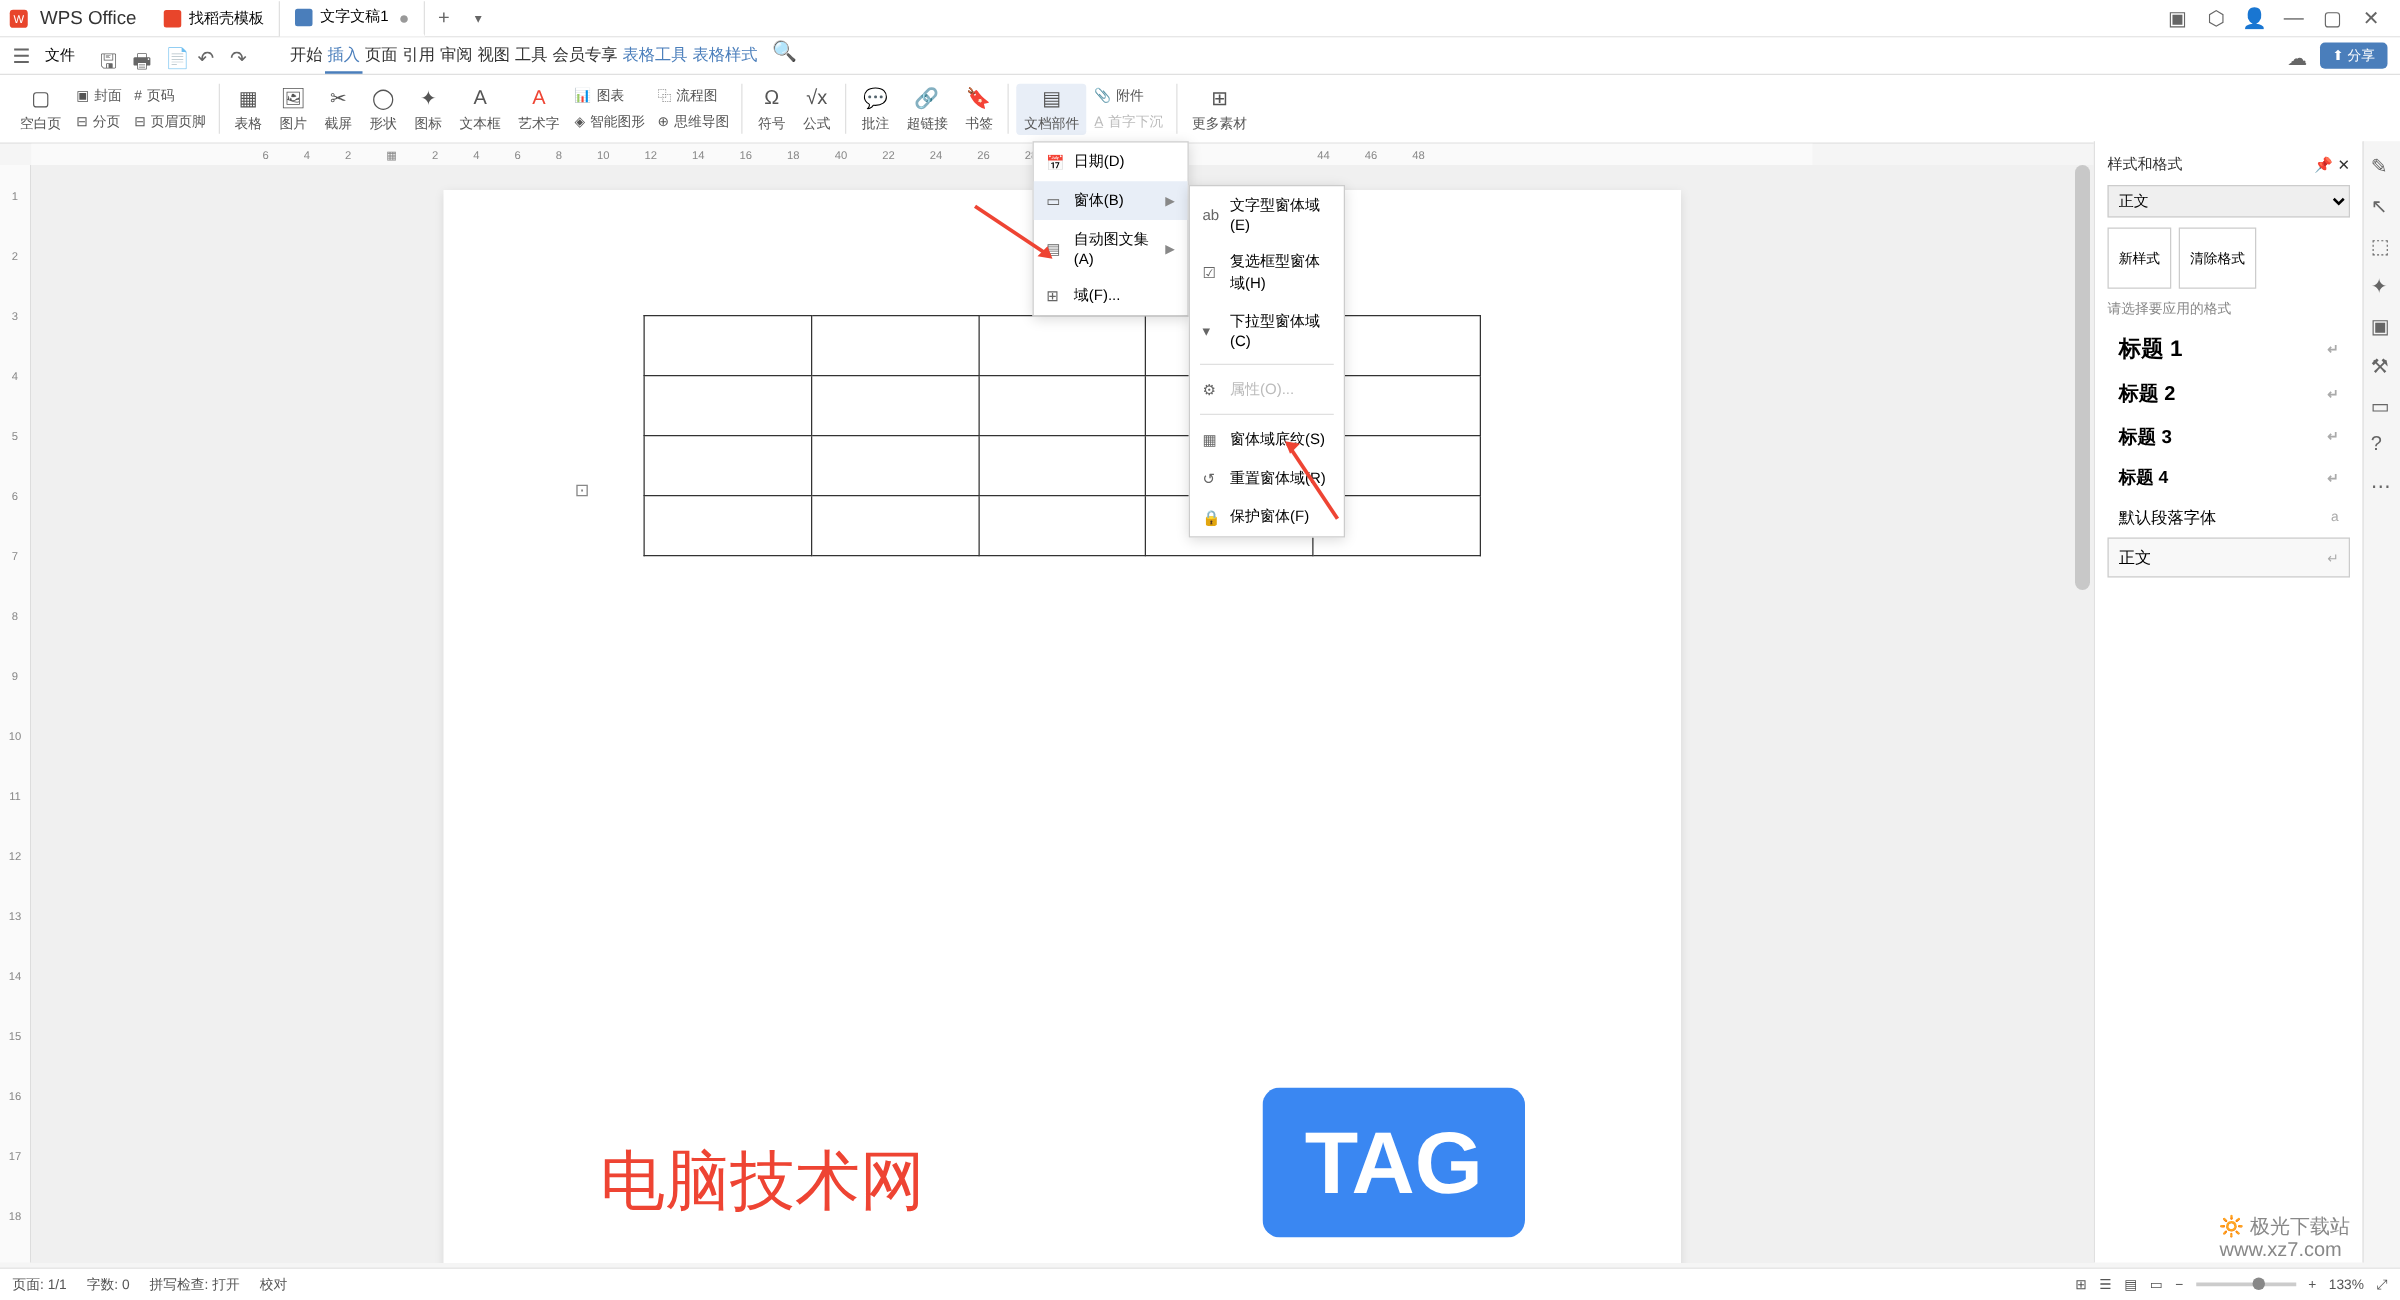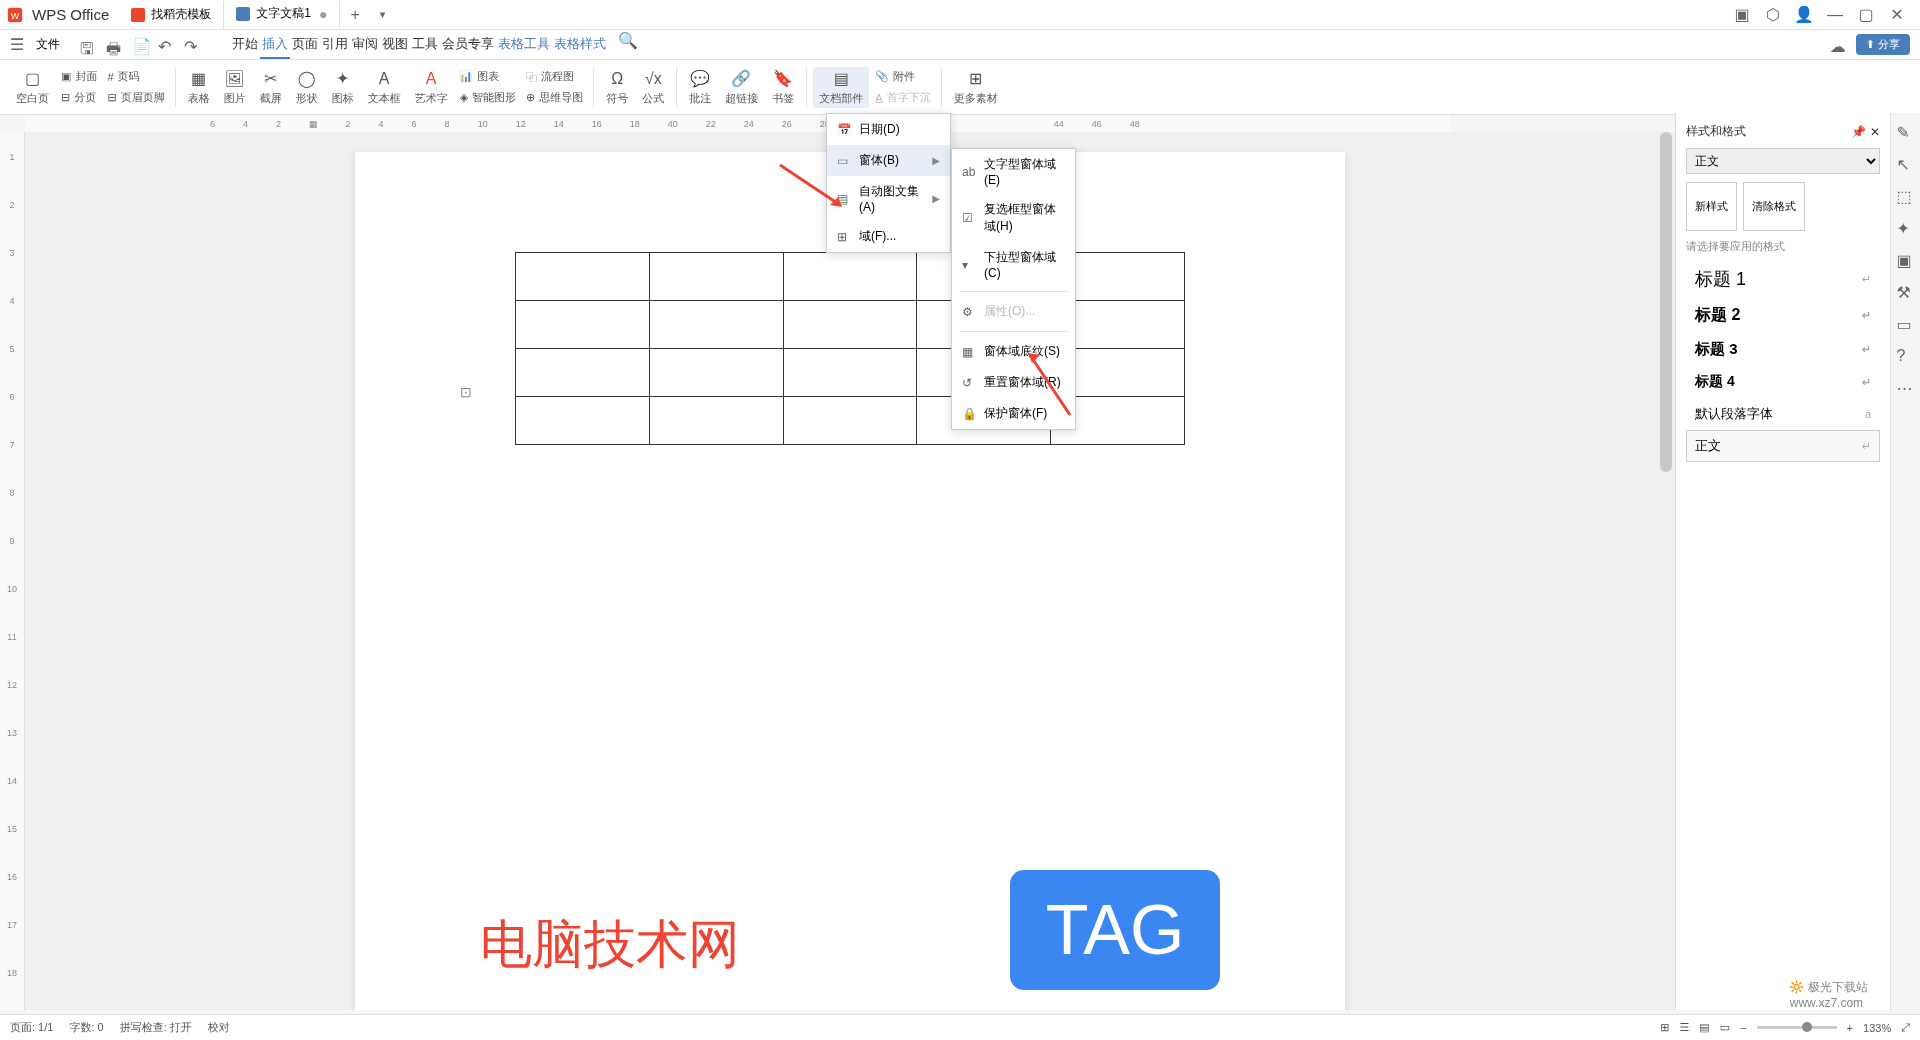--- a/index.html
+++ b/index.html
@@ -66,21 +66,21 @@
 
 .right-panel { position: absolute; right: 30px; top: 113px; width: 215px; bottom: 30px; background: #fff; border-left: 1px solid #e0e0e0; padding: 10px; }
 .panel-title { font-size: 12px; color: #333; display: flex; align-items: center; justify-content: space-between; padding-bottom: 8px; }
 .panel-select { width: 100%; border: 1px solid #ccc; padding: 4px; font-size: 12px; margin-bottom: 8px; }
 .panel-btns { display: flex; gap: 6px; margin-bottom: 8px; }
 .panel-btn { border: 1px solid #ccc; padding: 16px 8px; font-size: 11px; cursor: pointer; background: #fff; }
 .panel-hint { font-size: 11px; color: #888; margin-bottom: 6px; }
 .style-list { }
 .style-item { padding: 6px 8px; font-size: 13px; cursor: pointer; display: flex; justify-content: space-between; align-items: center; border: 1px solid transparent; }
 .style-item.selected { border: 1px solid #ccc; background: #f8f8f8; }
-.style-item.h1 { font-size: 18px; font-weight: normal; }
+.style-item.h1 { font-size: 18px; font-weight: bold; }
 .style-item.h2 { font-size: 16px; font-weight: bold; }
 .style-item.h3 { font-size: 15px; font-weight: bold; }
 .style-item.h4 { font-size: 14px; font-weight: bold; }
 .style-ret { color: #aaa; font-size: 11px; }
 .panel-bottom { position: absolute; bottom: 10px; left: 10px; right: 10px; }
 .panel-bottom-row { display: flex; align-items: center; gap: 6px; font-size: 11px; margin-top: 6px; }
 .panel-bottom-select { flex: 1; border: 1px solid #ccc; padding: 3px; font-size: 11px; }
 
 
 .side-toolbar { position: absolute; right: 0; top: 113px; width: 30px; bottom: 30px; background: #f5f5f5; border-left: 1px solid #e0e0e0; display: flex; flex-direction: column; align-items: center; padding-top: 10px; gap: 14px; }
@@ -92,22 +92,22 @@
 .zoom-slider { width: 80px; height: 3px; background: #ccc; position: relative; }
 .zoom-thumb { width: 10px; height: 10px; background: #888; border-radius: 50%; position: absolute; top: -4px; left: 45px; }
 
 
 .arrow-red { position: absolute; z-index: 200; pointer-events: none; }
 
 
 .watermark { position: absolute; bottom: 60px; left: 480px; z-index: 50; pointer-events: none; }
 .watermark-text { font-size: 52px; font-weight: normal; color: #e43; font-family: "SimHei", sans-serif; }
 .watermark-url { font-size: 26px; color: #4a7ebb; font-family: Arial; }
-.watermark-tag { position: absolute; bottom: 50px; left: 1010px; width: 210px; height: 120px; background: #3a87f2; border-radius: 14px; color: #fff; font-size: 70px; font-weight: normal; display: flex; align-items: center; justify-content: center; z-index: 50; font-family: Arial; }
-.watermark-small { position: absolute; bottom: 30px; right: 52px; font-size: 12px; color: #888; z-index: 60; }
+.watermark-tag { position: absolute; bottom: 50px; left: 1010px; width: 210px; height: 120px; background: #3a87f2; border-radius: 14px; color: #fff; font-size: 70px; font-weight: bold; display: flex; align-items: center; justify-content: center; z-index: 50; font-family: Arial; }
+.watermark-small { position: absolute; bottom: 30px; right: 40px; font-size: 16px; color: #888; z-index: 60; }
 
 
 .vscroll { position: absolute; right: 248px; top: 132px; bottom: 30px; width: 12px; background: #f0f0f0; }
 .vscroll-thumb { position: absolute; top: 0; width: 100%; height: 340px; background: #c8c8c8; border-radius: 6px; }
 </style>
 </head>
 <body>
 
 <div class="titlebar">
   <div class="app-logo">

